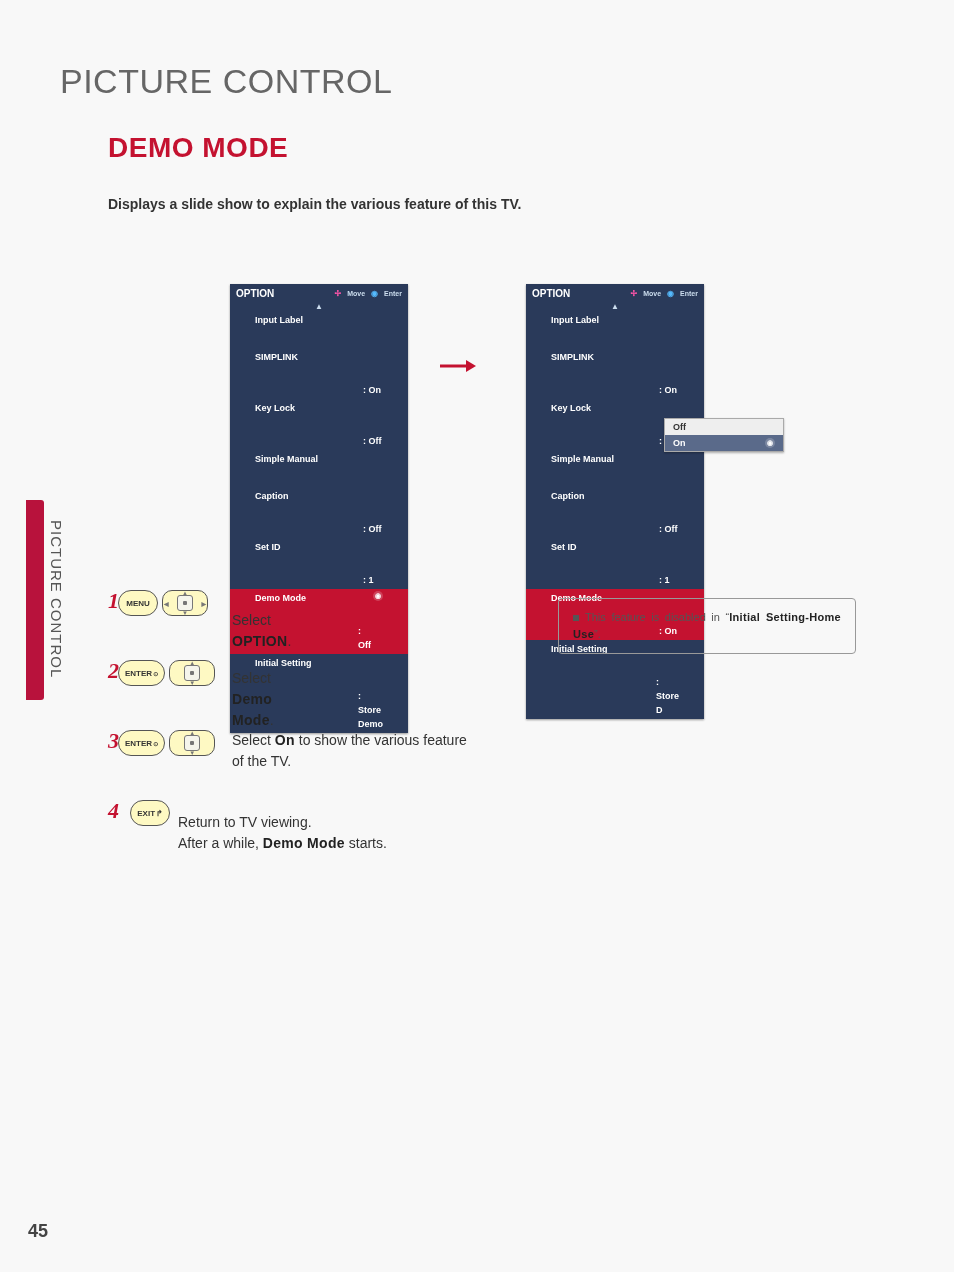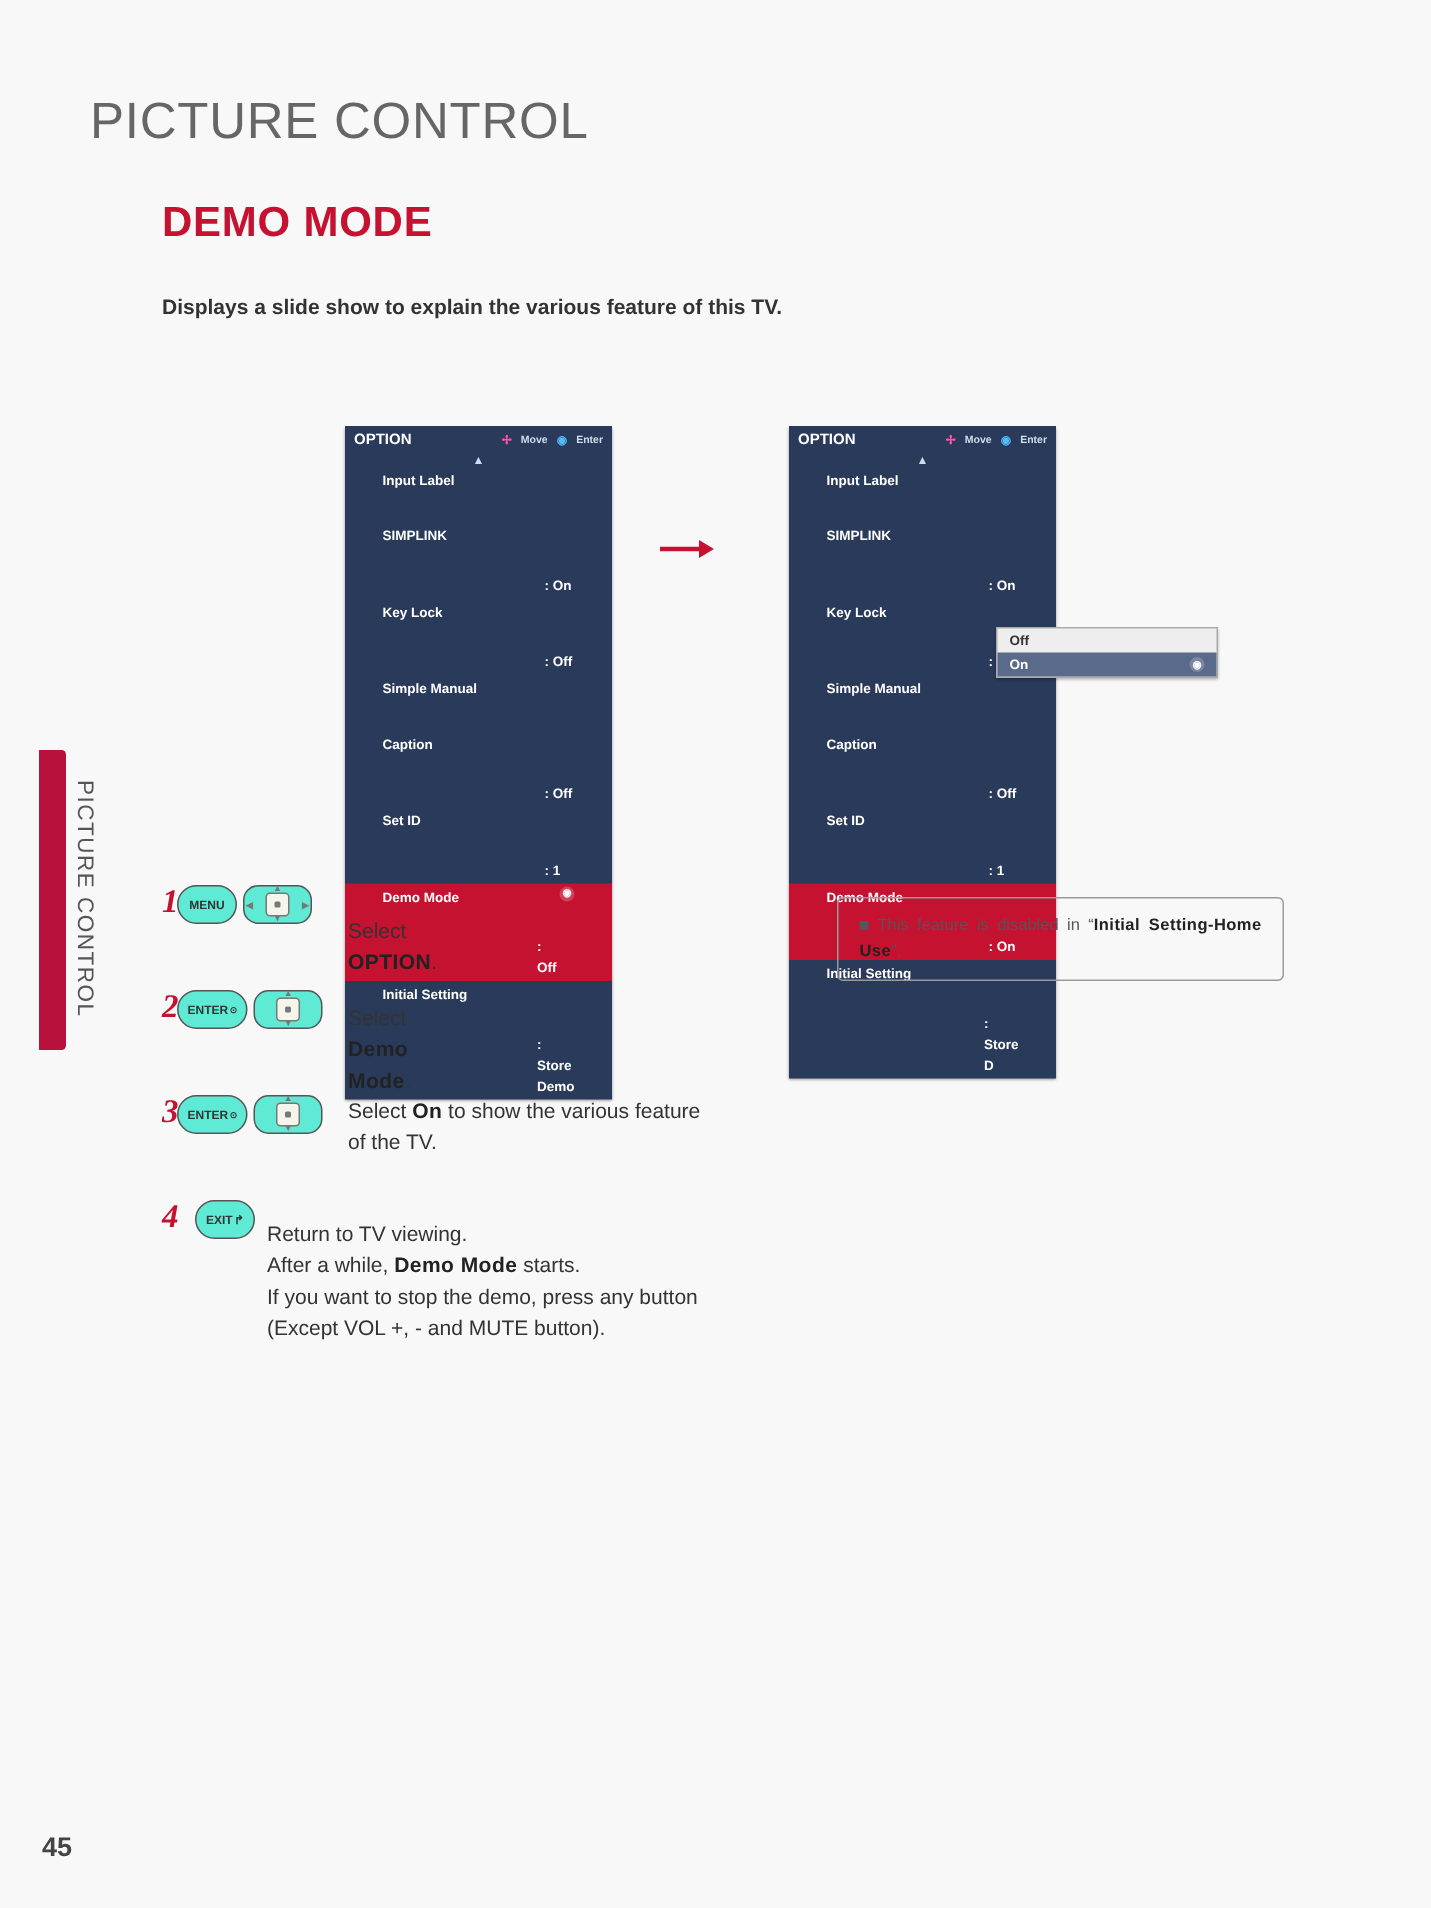--- a/index.html
+++ b/index.html
@@ -118,21 +118,21 @@
     left: 438px;
     top: 358px;
     width: 40px;
     height: 16px;
   }
 
   .submenu {
     position: absolute;
     left: 664px;
     top: 418px;
-    width: 148px;
+    width: 120px;
     background: #eee;
     color: #333;
     font-size: 9px;
     font-weight: 700;
     border: 1px solid #aaa;
     box-shadow: 0 1px 2px rgba(0,0,0,0.3);
   }
   .submenu-row { padding: 3px 8px; }
   .submenu-row.hl {
     background: #5a6a8a;
@@ -164,21 +164,21 @@
     display: inline-flex;
     align-items: center;
     gap: 4px;
   }
   .pill, .dpad {
     display: inline-flex;
     align-items: center;
     justify-content: center;
     border: 1.5px solid #555;
     border-radius: 14px;
-    background: #5eead4;
+    background: #fef9c3;
     font-size: 8px;
     font-weight: 700;
     color: #333;
     height: 26px;
     min-width: 40px;
     padding: 0 6px;
   }
   .dpad { width: 46px; border-radius: 10px; }
   .dpad-inner {
     width: 16px; height: 16px;
@@ -418,21 +418,20 @@
   <span class="num">4</span>
   <span class="btnbox" style="position:absolute; left:10px; top:0;margin-left:12px;">
     <span class="pill">
         <span>EXIT</span>
         <span style="font-size:8px;margin-left:1px;">↱</span>
       </span>
   </span>
   <span class="step-text">
     <span>Return to TV viewing.</span><br>
     <span>After a while, </span><b class="heavy">Demo Mode</b><span> starts.</span><br>
-    <span>If you want to stop the demo, press any button (Except VOL +, - and MUTE button).</span>
   </span>
 </div>
 
 <div class="note-box">
   <span class="note-bullet"></span><span>This feature is disabled in “</span><b class="heavy">Initial Setting-Home Use</b><span>”.</span>
 </div>
 
 <div class="page-number">45</div>
 
 </body></html>

